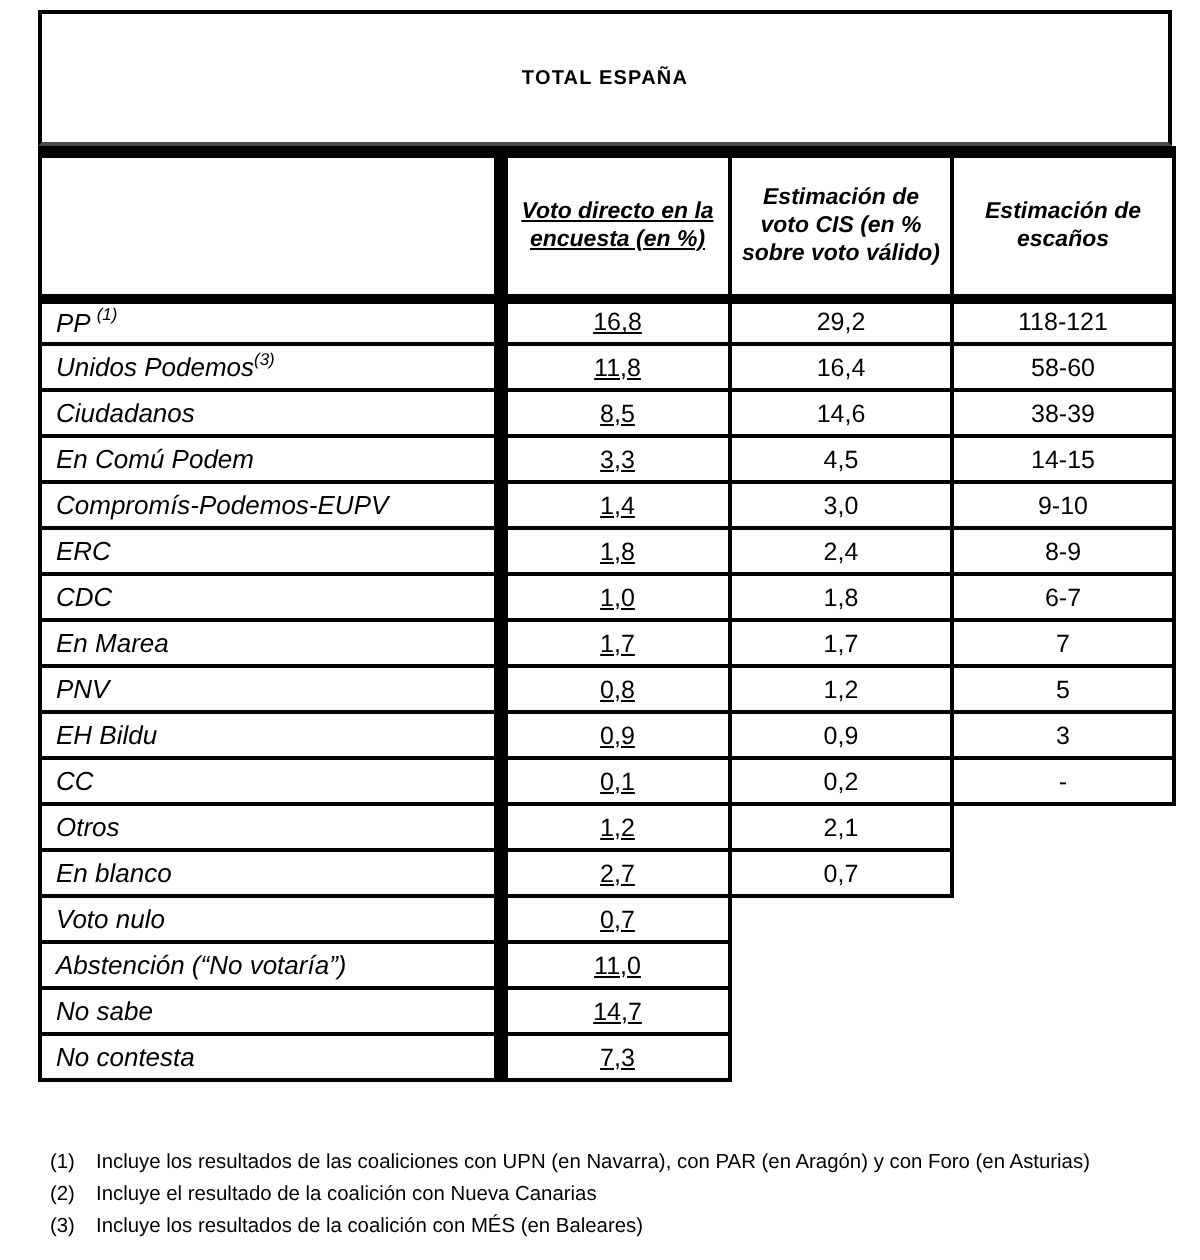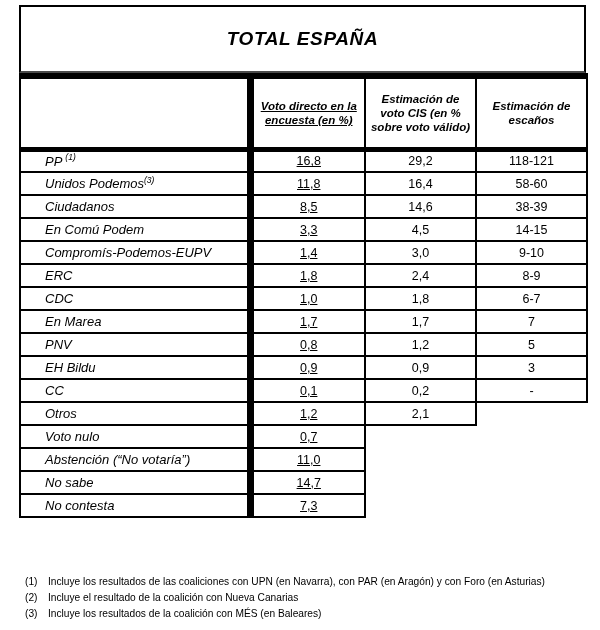--- a/index.html
+++ b/index.html
@@ -15,22 +15,22 @@
   
   .title-box {
     box-sizing: border-box;
     width: 567px; height: 68px;
     border: 2px solid #000;
     border-bottom: 2px solid #4a4a4a;
     display: flex; align-items: center; justify-content: center;
     background: #fff;
   }
   .title-text {
-    font-weight: bold; font-style: italic;
-    font-size: 19px; letter-spacing: 0.6px;
+    font-weight: bold; 
+    font-size: 10px; letter-spacing: 0.6px;
   }
 
   
   table.poll {
     border-collapse: collapse;
     table-layout: fixed;
     width: 567px;
   }
   th {
     box-sizing: border-box;
@@ -49,21 +49,21 @@
     border: 2px solid #000;
     height: 23px;
     font-size: 12.5px;
     text-align: center; vertical-align: middle;
     padding: 0 2px;
     background: #fff;
   }
   .c2 { border-left: 7px solid #000 !important; text-decoration: underline; }
   td.party {
     text-align: left;
-    padding-left: 24px;
+    padding-left: 7px;
     font-style: italic;
     font-size: 13px;
   }
   td.void { border: none; background: #fff; }
   sup.fn-ref { font-size: 8.5px; font-style: italic; line-height: 0; }
   sup.sp { margin-left: 3px; }
 
   
   .footnotes {
     position: absolute;
@@ -165,20 +165,26 @@
         <td>0,2</td>
         <td>-</td>
       </tr>
       <tr>
         <td class="party">Otros</td>
         <td class="c2">1,2</td>
         <td>2,1</td>
         <td class="void"></td>
       </tr>
       <tr>
+        <td class="party">En blanco</td>
+        <td class="c2">2,7</td>
+        <td>0,7</td>
+        <td class="void"></td>
+      </tr>
+      <tr>
         <td class="party">Voto nulo</td>
         <td class="c2">0,7</td>
         <td class="void"></td>
         <td class="void"></td>
       </tr>
       <tr>
         <td class="party">Abstención (“No votaría”)</td>
         <td class="c2">11,0</td>
         <td class="void"></td>
         <td class="void"></td>

